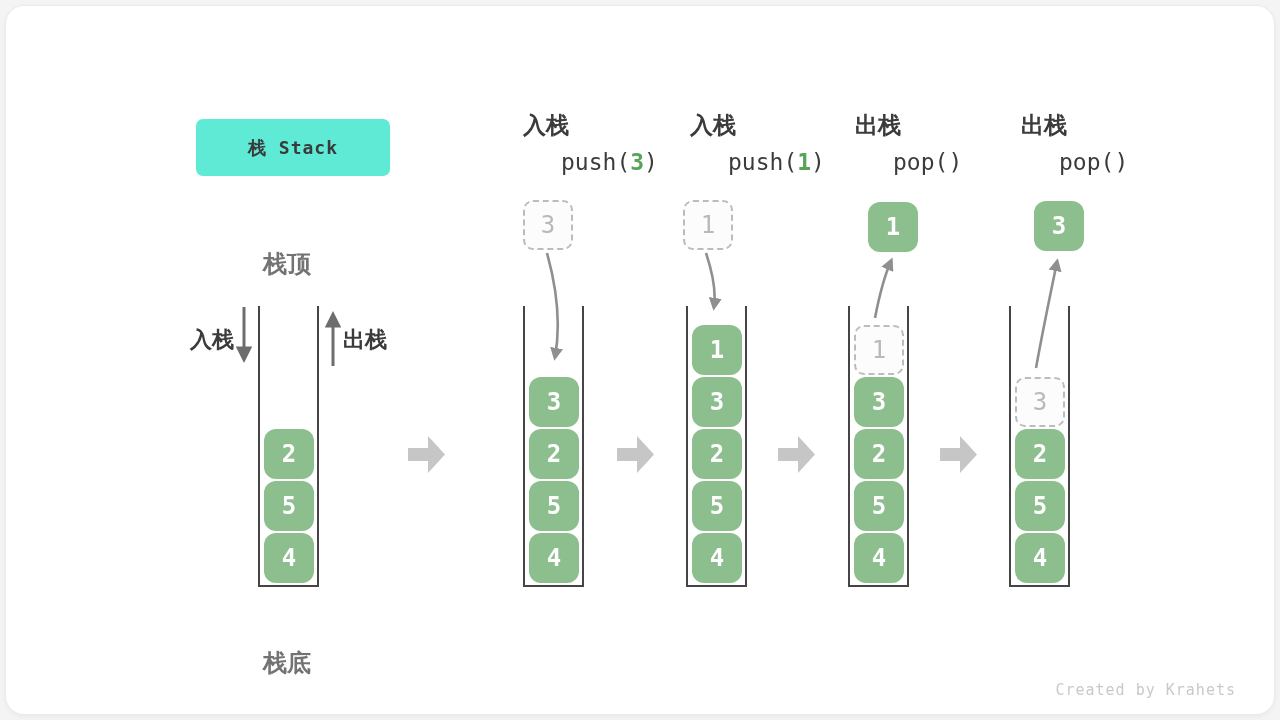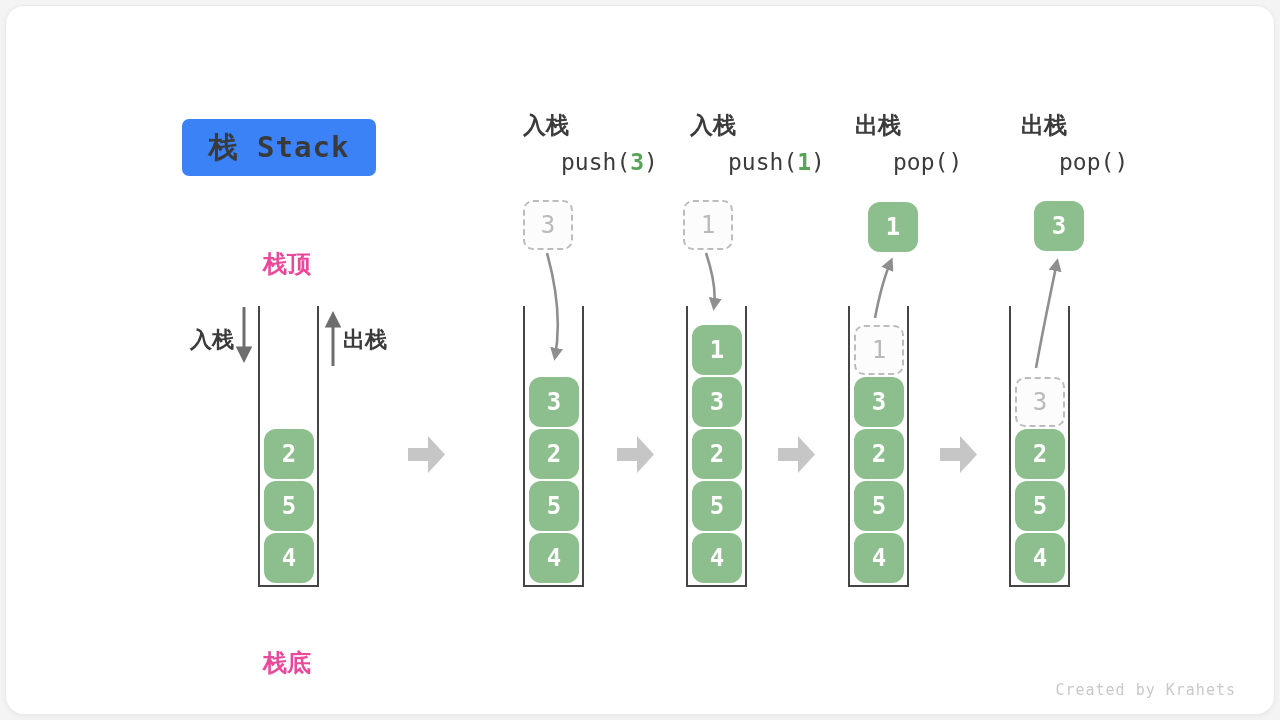--- a/index.html
+++ b/index.html
@@ -5,28 +5,28 @@
   * { margin:0; padding:0; box-sizing:border-box; }
   html,body { width:1280px; height:720px; background:#f4f4f4; font-family:"DejaVu Sans", sans-serif; }
   .card {
     position:absolute; left:6px; top:6px; width:1268px; height:708px;
     background:#ffffff; border-radius:18px;
     box-shadow:0 0 0 1px #ebebeb, 0 2px 6px rgba(0,0,0,0.06);
     overflow:hidden;
   }
   .abs { position:absolute; }
   .title-box {
-    left:176px; top:113px; width:194px; height:57px;
-    background:#3b82f6; border-radius:7px;
+    left:190px; top:113px; width:194px; height:57px;
+    background:#5eead4; border-radius:7px;
     display:flex; align-items:center; justify-content:center;
-    font-size:29px; font-weight:700; color:#3a3a3a;
+    font-size:18px; font-weight:700; color:#3a3a3a;
     font-family:"DejaVu Sans Mono","DejaVu Sans",monospace;
     letter-spacing:1px;
   }
-  .cn-label { font-size:24px; font-weight:700; color:#ec4899; }
+  .cn-label { font-size:24px; font-weight:700; color:#737373; }
   .side-label { font-size:22px; font-weight:700; color:#3b3b3b; }
   .op-header .op-name { display:block; font-size:23px; font-weight:700; color:#3b3b3b; line-height:30px; }
   .op-header .op-code { display:block; margin-top:7px; font-size:23px; font-weight:500; color:#3b3b3b;
     font-family:"DejaVu Sans Mono",monospace; line-height:30px; white-space:nowrap;margin-left:38px; }
   .op-code .arg { color:#57a457; font-weight:700; }
   .stack-frame {
     border-left:2px solid #454545; border-right:2px solid #454545; border-bottom:2px solid #454545;
     width:61px; height:281px; top:300px; background:transparent;
   }
   .cell {

